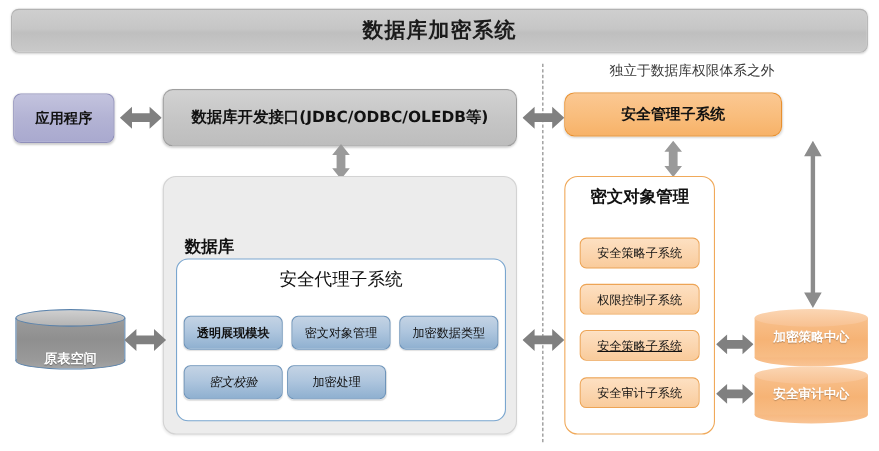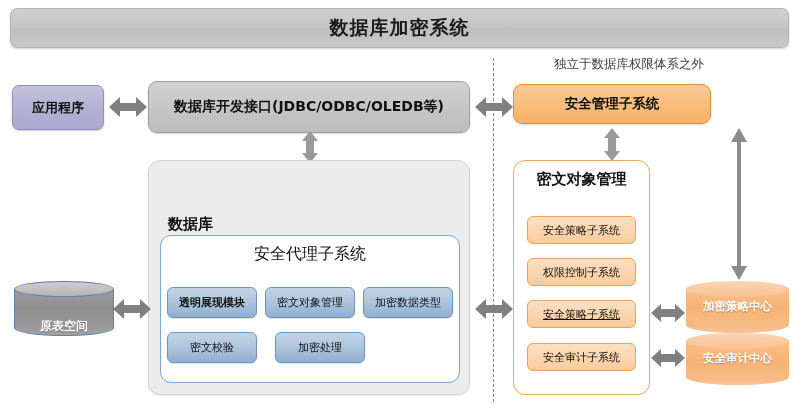--- a/index.html
+++ b/index.html
@@ -181,24 +181,24 @@
 
   <div class="mod-btn" style="left:167px;top:287px;width:90px;font-weight:bold;">
     <span>透明展现模块</span>
   </div>
   <div class="mod-btn" style="left:265px;top:287px;width:90px;">
     <span>密文对象管理</span>
   </div>
   <div class="mod-btn" style="left:363px;top:287px;width:90px;">
     <span>加密数据类型</span>
   </div>
-  <div class="mod-btn" style="left:167px;top:332px;width:90px;">
+  <div class="mod-btn" style="left:167px;top:332px;width:90px;font-style:italic;">
     <span>密文校验</span>
   </div>
-  <div class="mod-btn" style="left:275px;top:332px;width:90px;">
+  <div class="mod-btn" style="left:261px;top:332px;width:90px;">
     <span>加密处理</span>
   </div>
 
   <div class="cyl cyl-gray">
     <div class="ellipse-bot"></div>
     <div class="body"></div>
     <div class="ellipse-top"></div>
     <div class="label">原表空间</div>
   </div>
 

